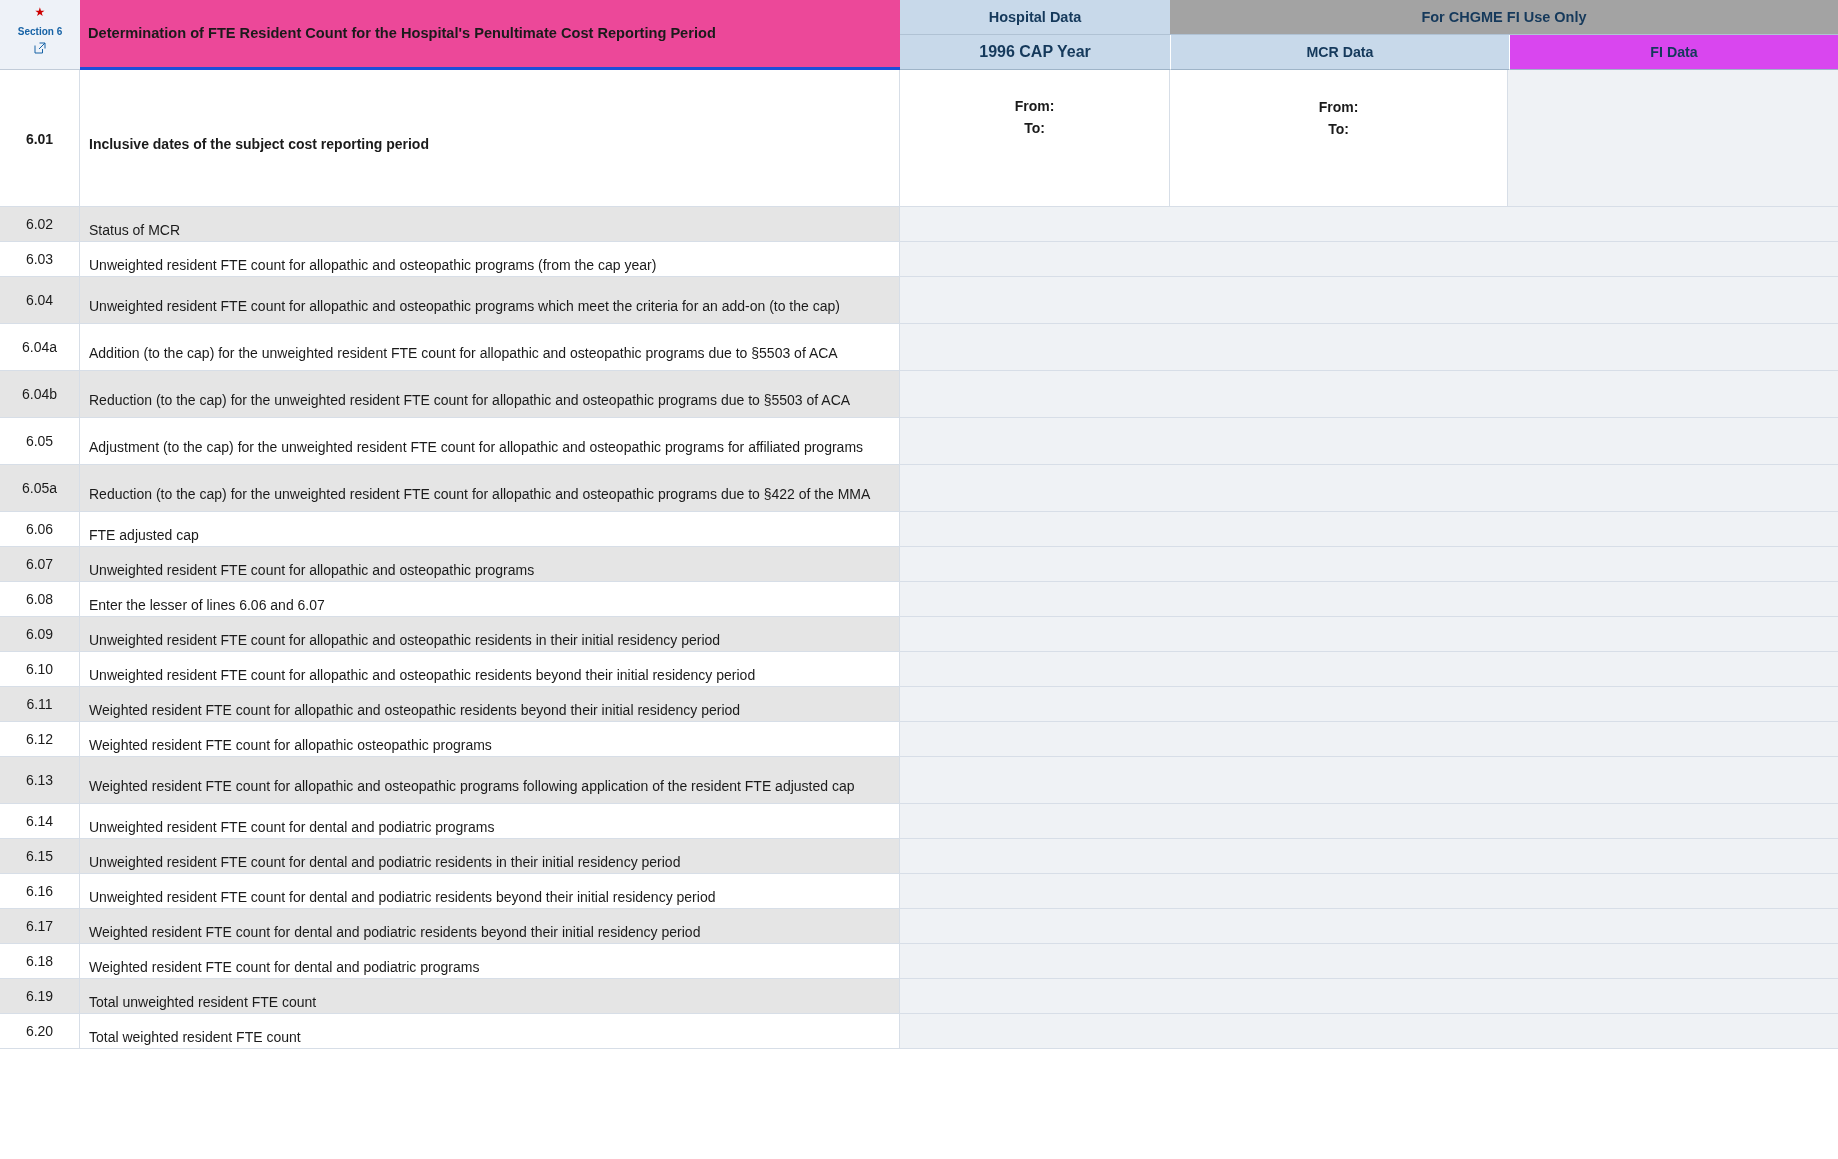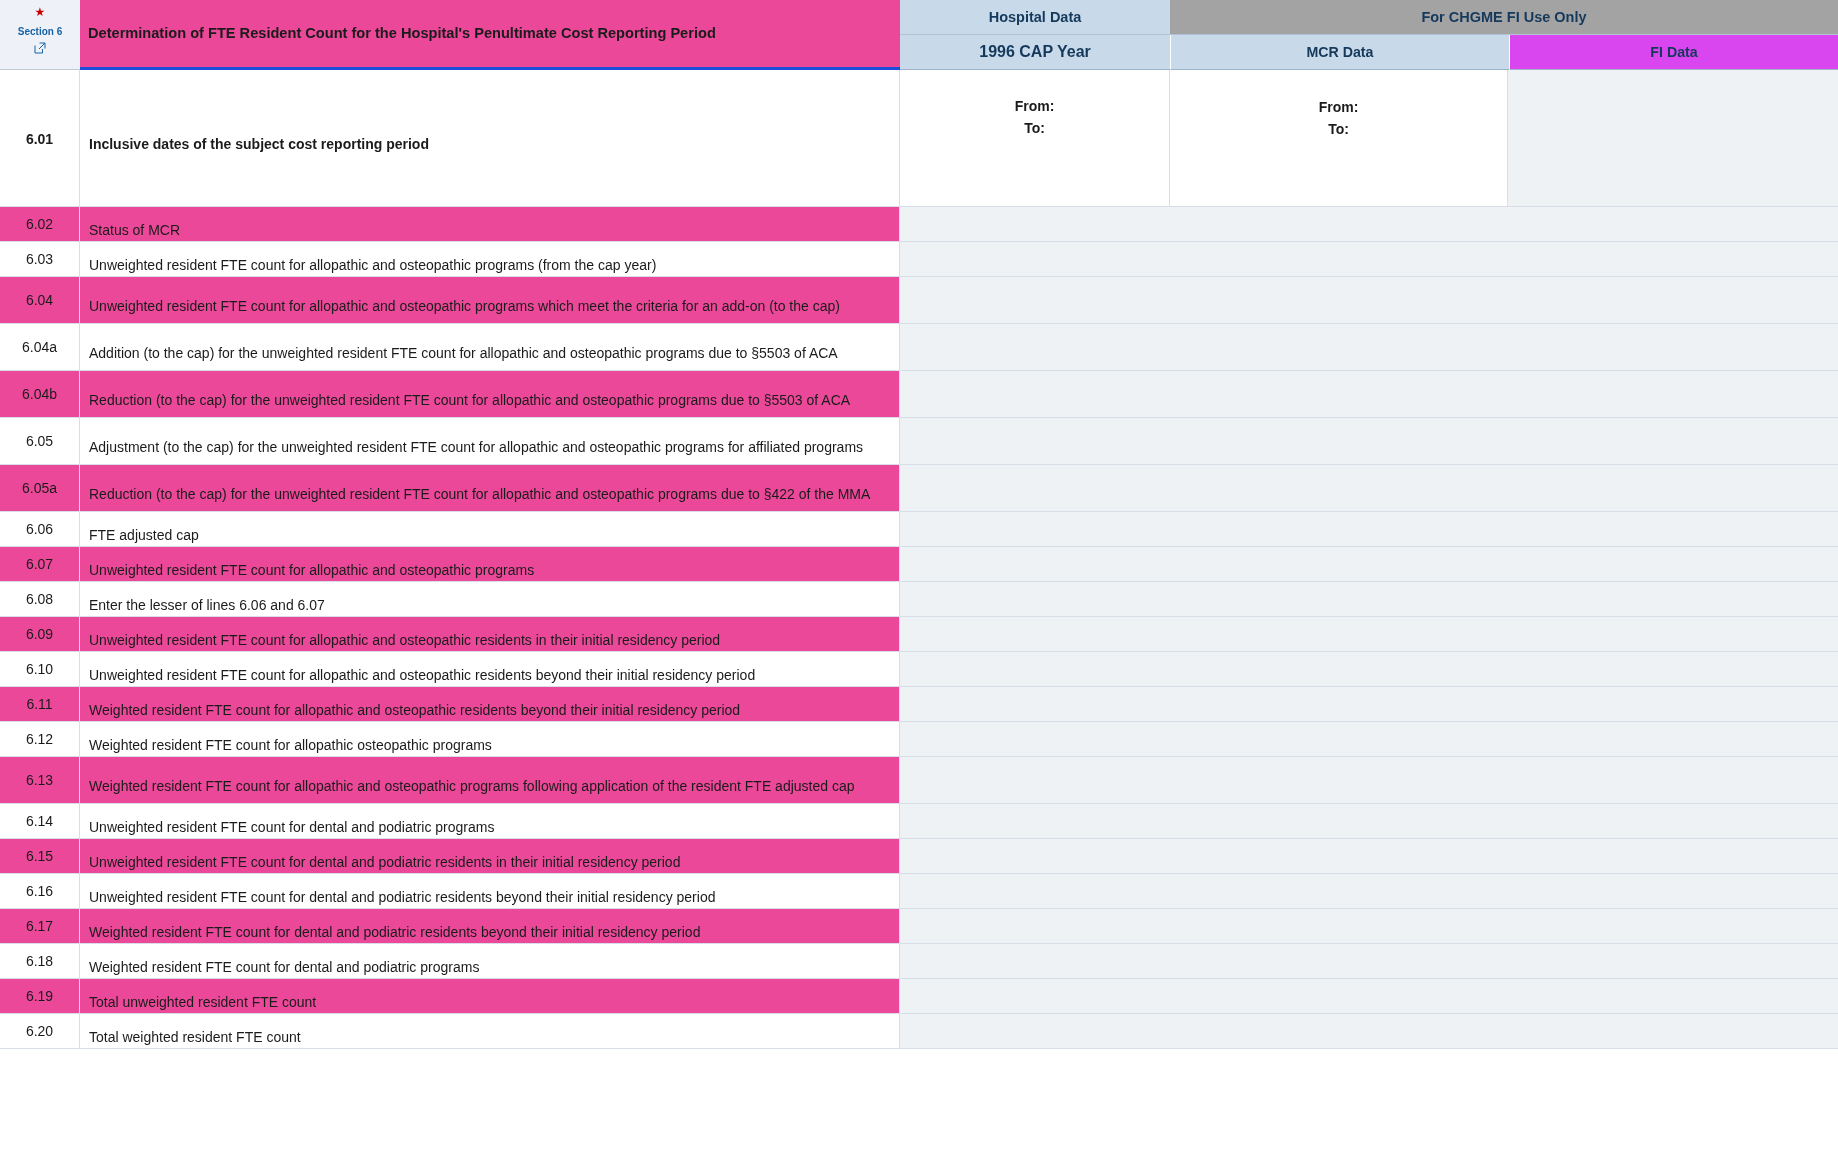--- a/index.html
+++ b/index.html
@@ -143,21 +143,21 @@
 
   
   .rows { width: 1838px; }
   .row {
     display: flex;
     width: 1838px;
     box-sizing: border-box;
     border-bottom: 1px solid #d7dee7;
     background: #ffffff;
   }
-  .row.alt { background: #ec4899; }
+  .row.alt { background: #e5e5e5; }
   .row .num {
     width: 80px;
     min-width: 80px;
     box-sizing: border-box;
     border-right: 1px solid #d7dee7;
     font-size: 14px;
     color: #1b1b1b;
     display: flex;
     align-items: center;
     justify-content: center;

